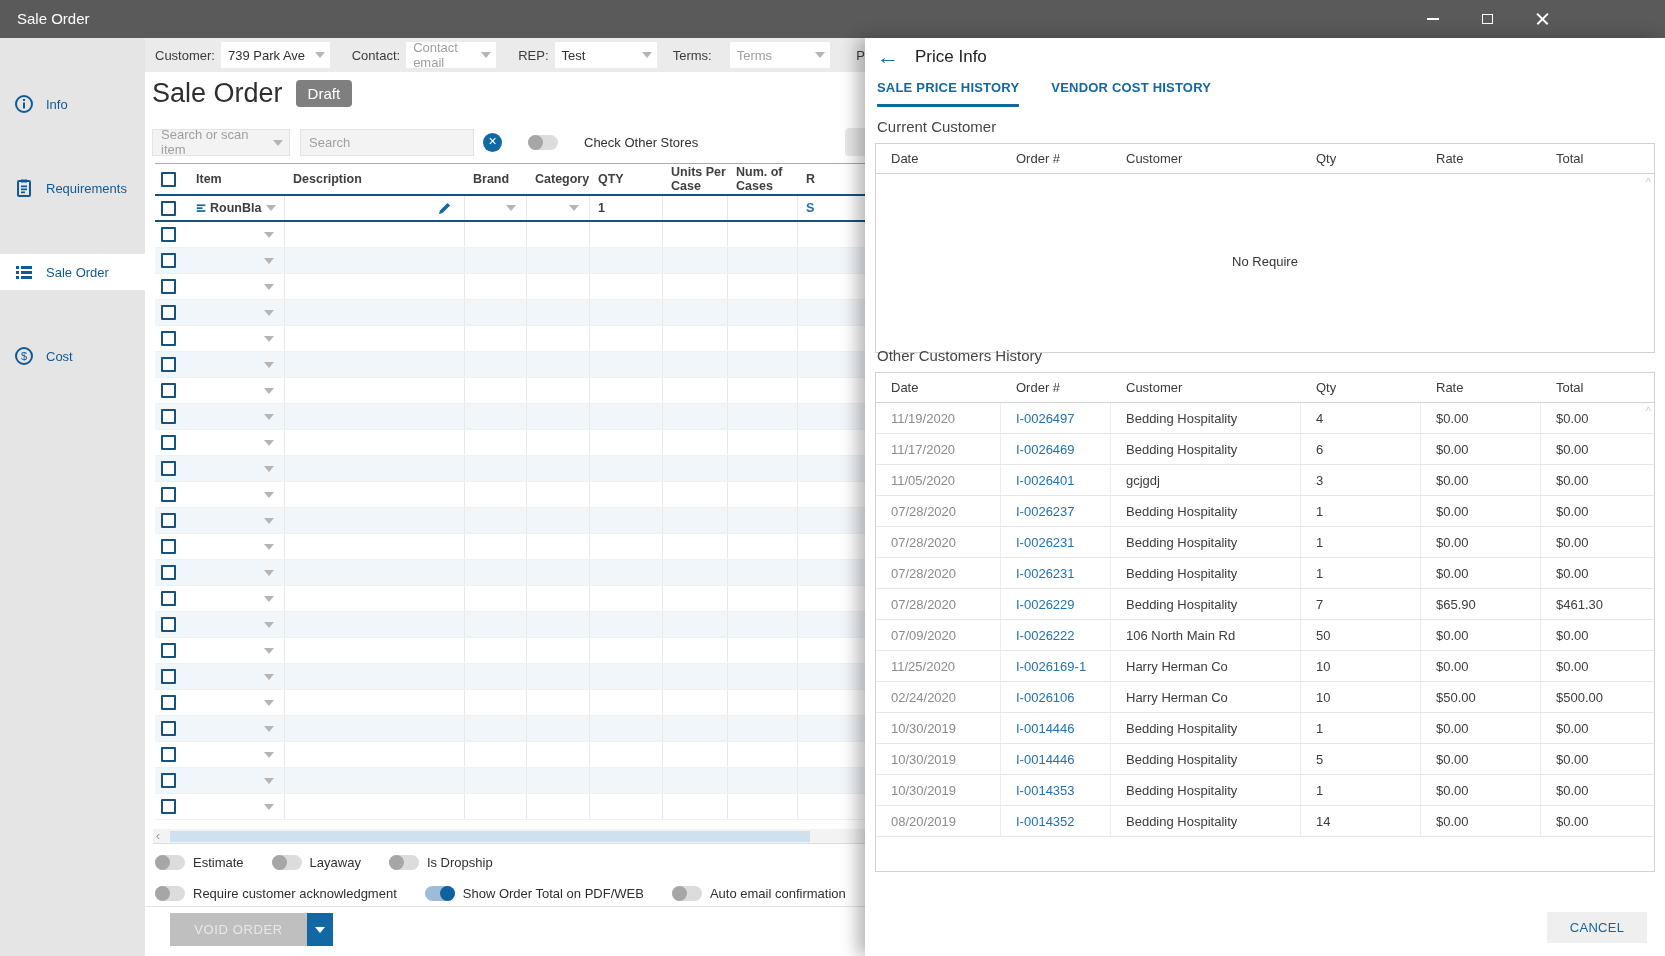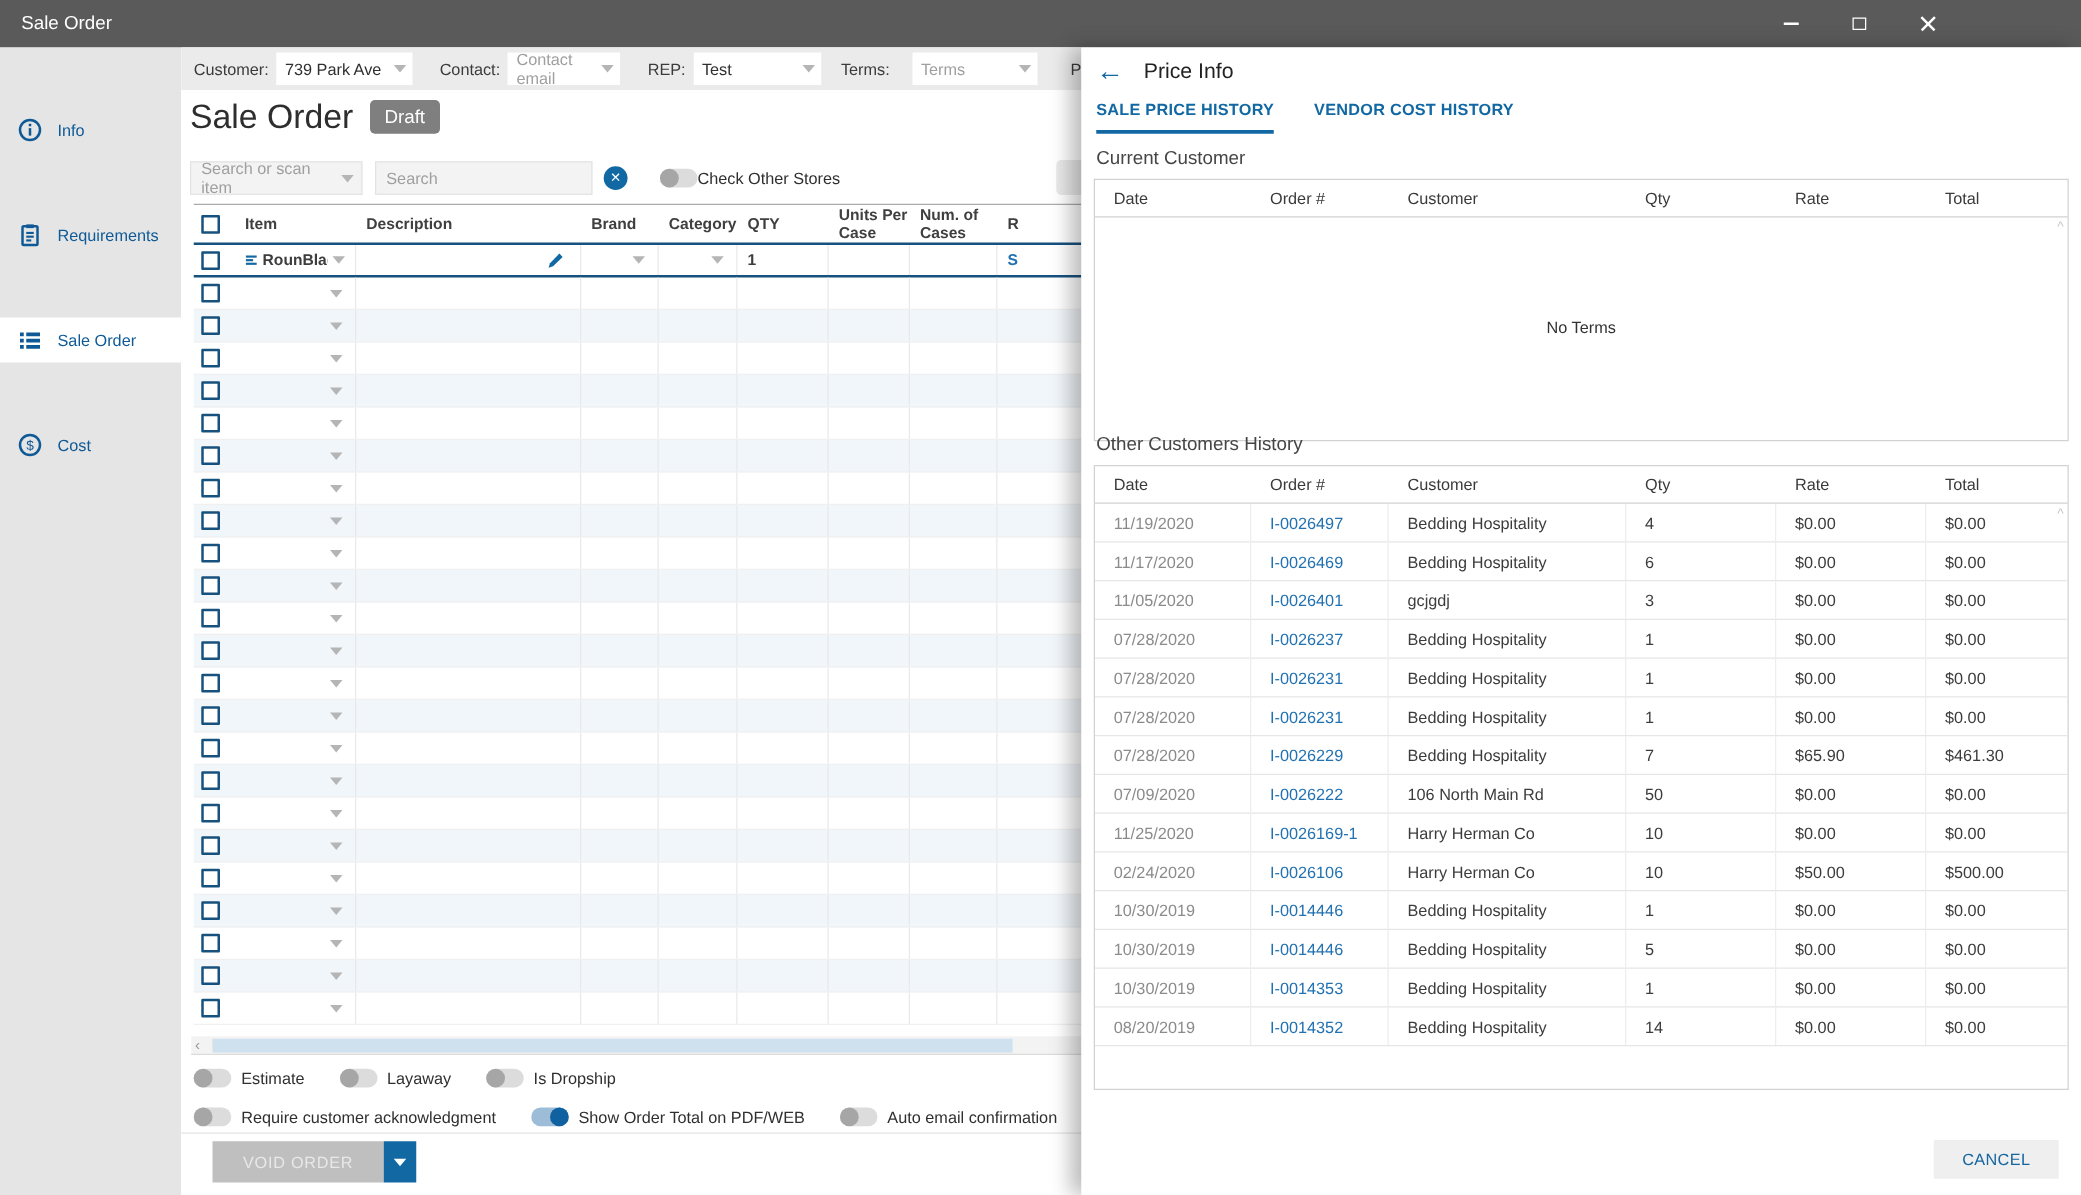--- a/index.html
+++ b/index.html
@@ -35,21 +35,21 @@
 
   .order-head { position:absolute; left:7px; top:40px; display:flex; align-items:center; gap:13px; }
   .order-head h1 { font-size:27px; font-weight:400; color:#2e2e2e; }
   .badge { background:#7f7f7f; color:#fff; font-size:15px; padding:5px 12px; border-radius:4px; }
 
   .search-row { position:absolute; left:7px; top:90px; height:28px; display:flex; align-items:center; }
   .sbox { position:relative; height:27px; background:#f3f3f3; border:1px solid #e3e3e3; display:flex; align-items:center; padding:0 18px 0 8px; font-size:13px; cursor:text; }
   .sbox .ph { color:#9f9f9f; }
   .sbox .caret { position:absolute; right:6px; top:10px; }
   .clear-x { width:19px; height:19px; border-radius:50%; background:#1268a3; color:#fff; font-size:14px; line-height:17px; text-align:center; margin-left:9px; cursor:pointer; }
-  .cos-label { font-size:13px; color:#2f2f2f; margin-left:0; }
+  .cos-label { font-size:13px; color:#2f2f2f; margin-left:26px; }
   .cut-btn { position:absolute; left:693px; top:0; width:22px; height:28px; background:#e9e9e9; border-radius:4px 0 0 4px; }
 
   
   .switch { width:30px; height:15px; border-radius:8px; background:#dcdcdc; position:relative; display:inline-block; flex:0 0 auto; cursor:pointer; }
   .switch .knob { position:absolute; left:0; top:0; width:15px; height:15px; border-radius:50%; background:#a6a6a6; }
   .switch.on { background:#9dbcd8; }
   .switch.on .knob { left:15px; background:#1061a0; }
   .search-row .switch { margin-left:26px; }
 
   
@@ -698,21 +698,21 @@
   <div class="p-table" id="current-customer-table">
     <div class="p-thead">
         <div class="p-hcell">Date</div>
         <div class="p-hcell">Order #</div>
         <div class="p-hcell">Customer</div>
         <div class="p-hcell">Qty</div>
         <div class="p-hcell">Rate</div>
         <div class="p-hcell">Total</div>
       </div>
     <div class="p-tbody">
-      <div class="no-orders">No Terms</div>
+      <div class="no-orders">No Require</div>
       <span class="scroll-chev">^</span>
     </div>
   </div>
 
   <div class="sec-label" id="sec-label-2">Other Customers History</div>
   <div class="p-table" id="other-customers-table">
     <div class="p-thead">
         <div class="p-hcell">Date</div>
         <div class="p-hcell">Order #</div>
         <div class="p-hcell">Customer</div>

